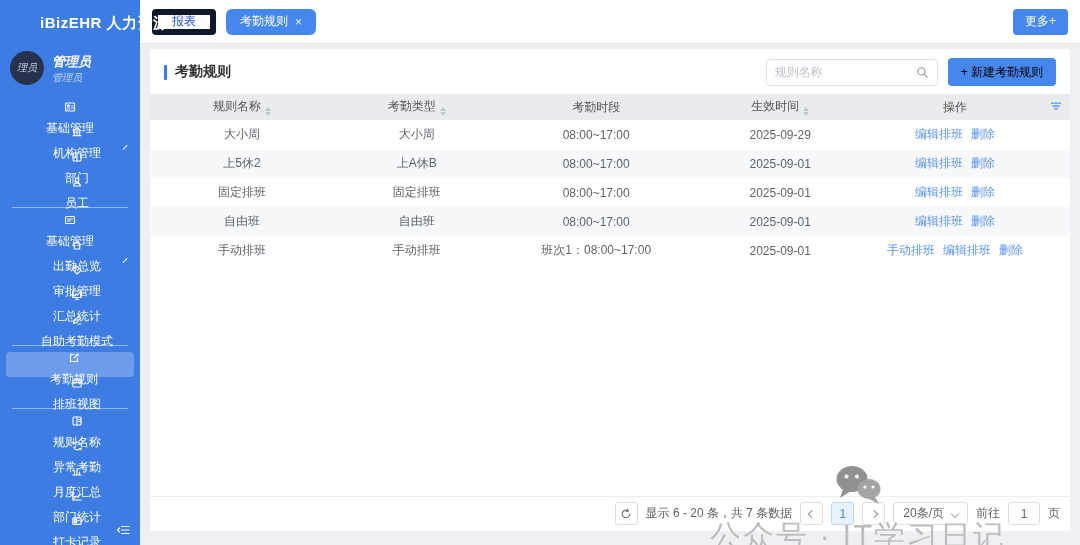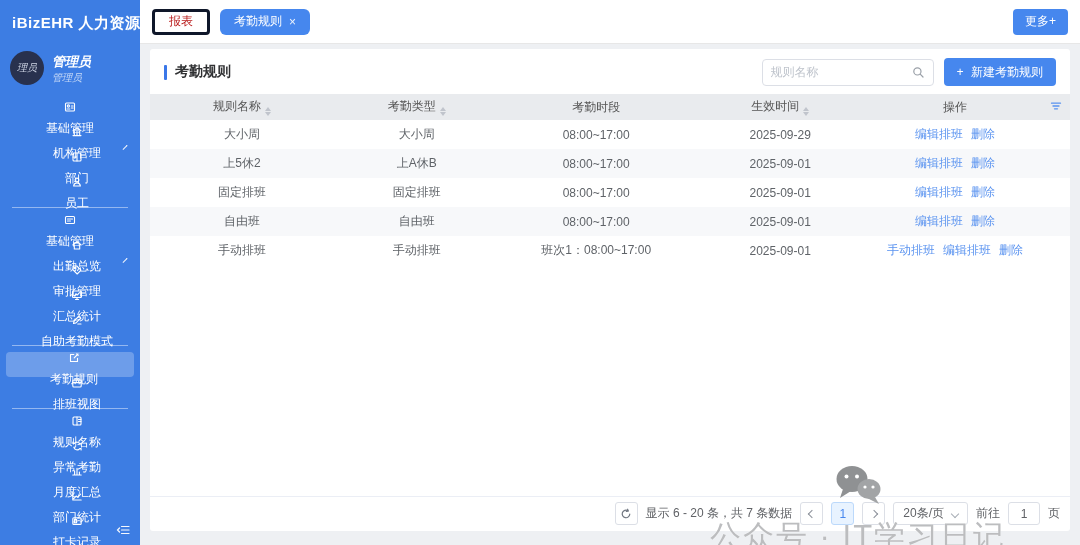--- a/index.html
+++ b/index.html
@@ -3,21 +3,21 @@
 <meta charset="utf-8">
 <style>
   * { margin:0; padding:0; box-sizing:border-box; }
   html,body { width:1080px; height:545px; overflow:hidden; }
   body {
     font-family:"Liberation Sans","DejaVu Sans",sans-serif;
     background:#eef0f3; display:flex; font-size:12px; color:#333;
   }
   
   .sidebar { width:140px; flex-shrink:0; background:#3d7de3; color:#fff; position:relative; display:flex; flex-direction:column; }
-  .side-title { font-size:15px; font-weight:bold; padding:14px 12px 10px; letter-spacing:.5px; white-space:nowrap; }
+  .side-title { font-size:15px; font-weight:bold; padding:14px 12px 10px; letter-spacing:.5px; white-space:nowrap;margin-left:28px; }
   .user-row { display:flex; align-items:flex-end; gap:8px; padding:8px 10px 12px;font-style:italic; }
   .avatar { width:34px; height:34px; border-radius:50%; background:#28314e; color:#cfd6e6;
             display:flex; align-items:center; justify-content:center; font-size:10px; flex-shrink:0; }
   .user-name { font-size:13px; font-weight:bold; line-height:1.35; }
   .user-role { font-size:10px; opacity:.7; }
   .menu { flex:1; padding-top:4px; }
   .menu-item { display:flex; align-items:center; height:25px; padding:0 12px; gap:7px; cursor:pointer; white-space:nowrap;flex-direction:column; }
   .menu-item .lbl { font-size:12px; }
   .menu-item.sub { padding-left:26px; }
   .menu-item.active { background:rgba(255,255,255,.25); border-radius:4px; margin:0 6px; padding-left:20px; }
@@ -27,34 +27,34 @@
   .chev-left { transform:rotate(45deg); }
   .chev-right { transform:rotate(225deg); }
   .divider { height:1px; background:rgba(255,255,255,.45); margin:6px 12px; }
   .mi-icon { width:12px; height:12px; flex-shrink:0; display:inline-flex; }
   .mi-icon svg { width:12px; height:12px; stroke:#fff; fill:none; stroke-width:1.1; stroke-linecap:round; stroke-linejoin:round; }
   .collapse-btn { position:absolute; bottom:6px; right:10px; cursor:pointer; opacity:.95; }
   
   .main { flex:1; display:flex; flex-direction:column; min-width:0; }
   .tabbar { height:44px; background:#fff; border-bottom:1px solid #e7e7e7; display:flex; align-items:center; padding:0 12px; gap:10px; flex-shrink:0; }
   .tab { height:26px; display:flex; align-items:center; padding:0 14px; border-radius:4px; font-size:12px; cursor:pointer; }
-  .tab.plain { background:#fff; border:3px solid #0f172a; color:#b91c1c; }
+  .tab.plain { background:#fff; border:6px solid #0f172a; color:#1d4ed8; }
   .tab.active { background:#4687ee; color:#fff; border-radius:6px; gap:7px; }
   .tab-close { font-size:12px; line-height:1; opacity:.9; cursor:pointer; }
   .more-btn { margin-left:auto; background:#4687ee; color:#fff; height:26px; display:flex; align-items:center; padding:0 12px; border-radius:4px; font-size:12px; cursor:pointer; border:none; }
   
   .card { flex:1; background:#fff; margin:5px 10px 14px; border-radius:3px; display:flex; flex-direction:column; min-height:0; }
   .card-header { display:flex; align-items:center; padding:9px 14px 8px; }
   .title-bar { width:3px; height:15px; background:#3a77e8; border-radius:1px; margin-right:8px; }
   .card-title { font-size:14px; font-weight:bold; color:#303133; }
   .header-right { margin-left:auto; display:flex; align-items:center; gap:10px; }
   .search-box { width:172px; height:27px; border:1px solid #dcdfe6; border-radius:4px; display:flex; align-items:center; padding:0 8px; background:#fff; }
   .search-box input { border:none; outline:none; flex:1; font-size:12px; color:#606266; font-family:inherit; min-width:0; }
   .search-box input::placeholder { color:#bfc4cc; }
-  .new-btn { height:28px; background:#4687ee; color:#ffffff; border:none; border-radius:4px; font-size:12px; padding:0 13px; cursor:pointer; font-family:Liberation Mono, monospace; }
+  .new-btn { height:28px; background:#4687ee; color:#000000; border:none; border-radius:4px; font-size:12px; padding:0 13px; cursor:pointer; font-family:Liberation Sans, sans-serif; }
   
   table { width:100%; border-collapse:collapse; font-size:12px; table-layout:fixed; }
   thead th { background:#e9ebee; height:26px; font-weight:normal; color:#555; text-align:center; }
   tbody td { height:29px; text-align:center; color:#5f6368; }
   tbody tr.stripe { background:#f7f8fa; }
   tbody tr.highlight { background:#e9f4fe; }
   .caret { display:inline-flex; flex-direction:column; gap:1px; margin-left:4px; vertical-align:-1px; }
   .caret i { width:0; height:0; border-left:3px solid transparent; border-right:3px solid transparent; display:block; }
   .caret .up { border-bottom:4px solid #c0c4cc; }
   .caret .dn { border-top:4px solid #c0c4cc; }

